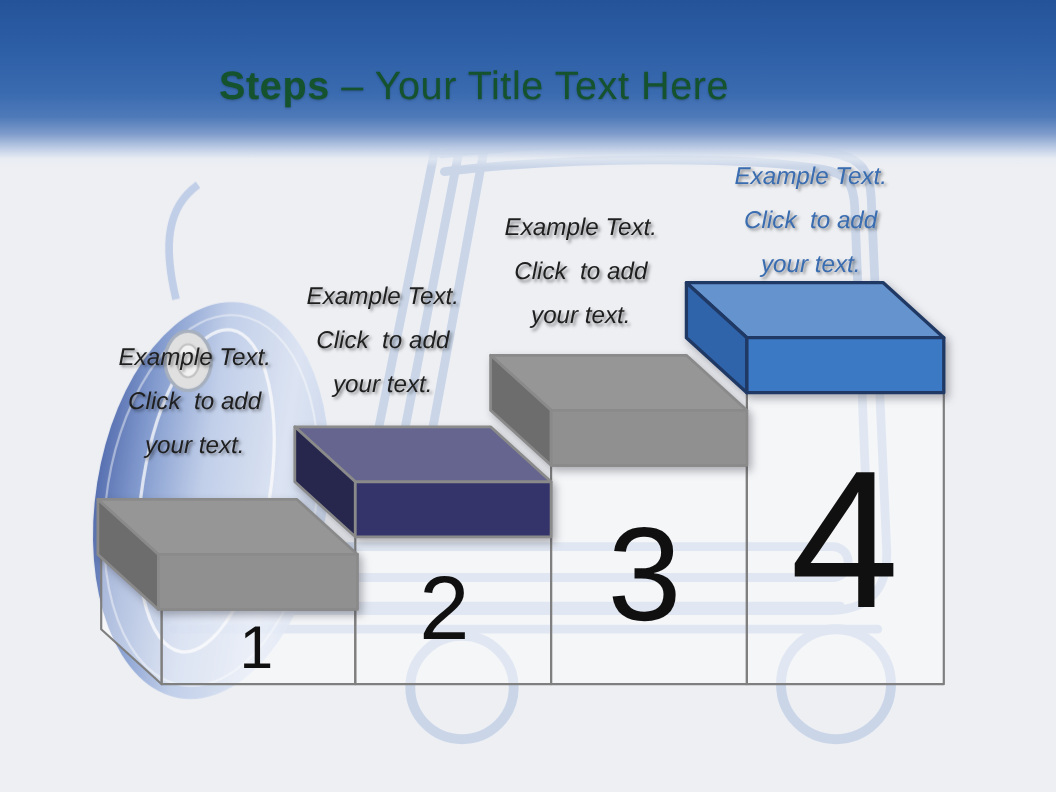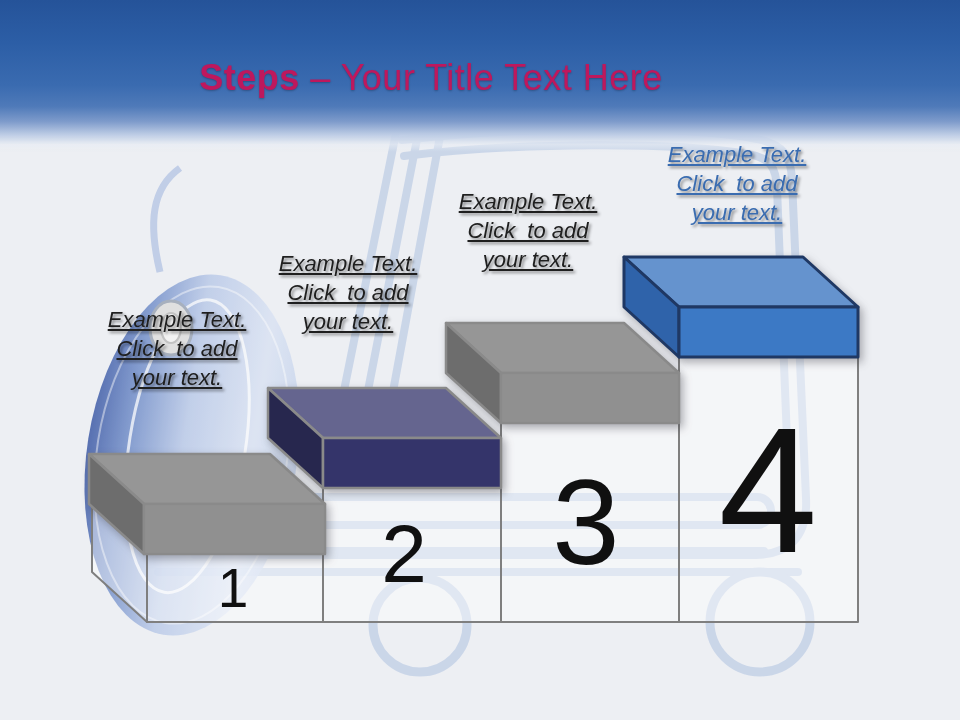--- a/index.html
+++ b/index.html
@@ -10,40 +10,39 @@
   }
   
   .header{
     position:absolute;left:0;top:0;width:960px;height:152px;z-index:3;pointer-events:none;
     background:linear-gradient(180deg,
       #255399 0%, #2c5ea6 28%, #3a6bb0 56%, #4f7ab9 70%,
       #7e9bcb 80%, #b9c9e3 88%, rgba(231,236,244,.65) 95%, rgba(237,239,243,0) 100%);
   }
   .title{
     position:absolute;left:0;top:56px;width:862px;text-align:center;z-index:4;
-    color:#be185d;font-size:36px;line-height:44px;letter-spacing:.5px;
+    color:#14532d;font-size:36px;line-height:44px;letter-spacing:.5px;
     text-shadow:0 1px 2px rgba(0,0,0,.25);
   }
   .title .kw{font-weight:700;}
   .title .rest{font-weight:400;}
   
   svg.scene{position:absolute;left:0;top:0;z-index:1;}
   .ped{stroke:#7f7f7f;stroke-width:2;stroke-linejoin:round;}
   .capface{stroke-linejoin:round;}
   .cap-gray{stroke:#8a8a8a;stroke-width:2.5;}
   .cap-blue{stroke:#1f3864;stroke-width:3;}
   .capgrp{filter:drop-shadow(3px 4px 4px rgba(50,50,60,.38));}
   
   .steplabel{
     position:absolute;width:232px;z-index:5;text-align:center;
-    font-size:22px;line-height:29px;font-style:italic;
+    font-size:22px;line-height:40px;font-style:italic;
     white-space:pre-wrap;
     text-shadow:2px 2px 3px rgba(0,0,0,.45);
     cursor:pointer;
-    text-decoration:underline;
   }
   .stepnum{
     position:absolute;z-index:2;color:#101010;font-weight:400;
     transform:translate(-50%,-54%);line-height:1;
   }
   .n1{font-size:55px;}
   .n2{font-size:82px;}
   .n3{font-size:121px;}
   .n4{font-size:178px;}
 </style>

